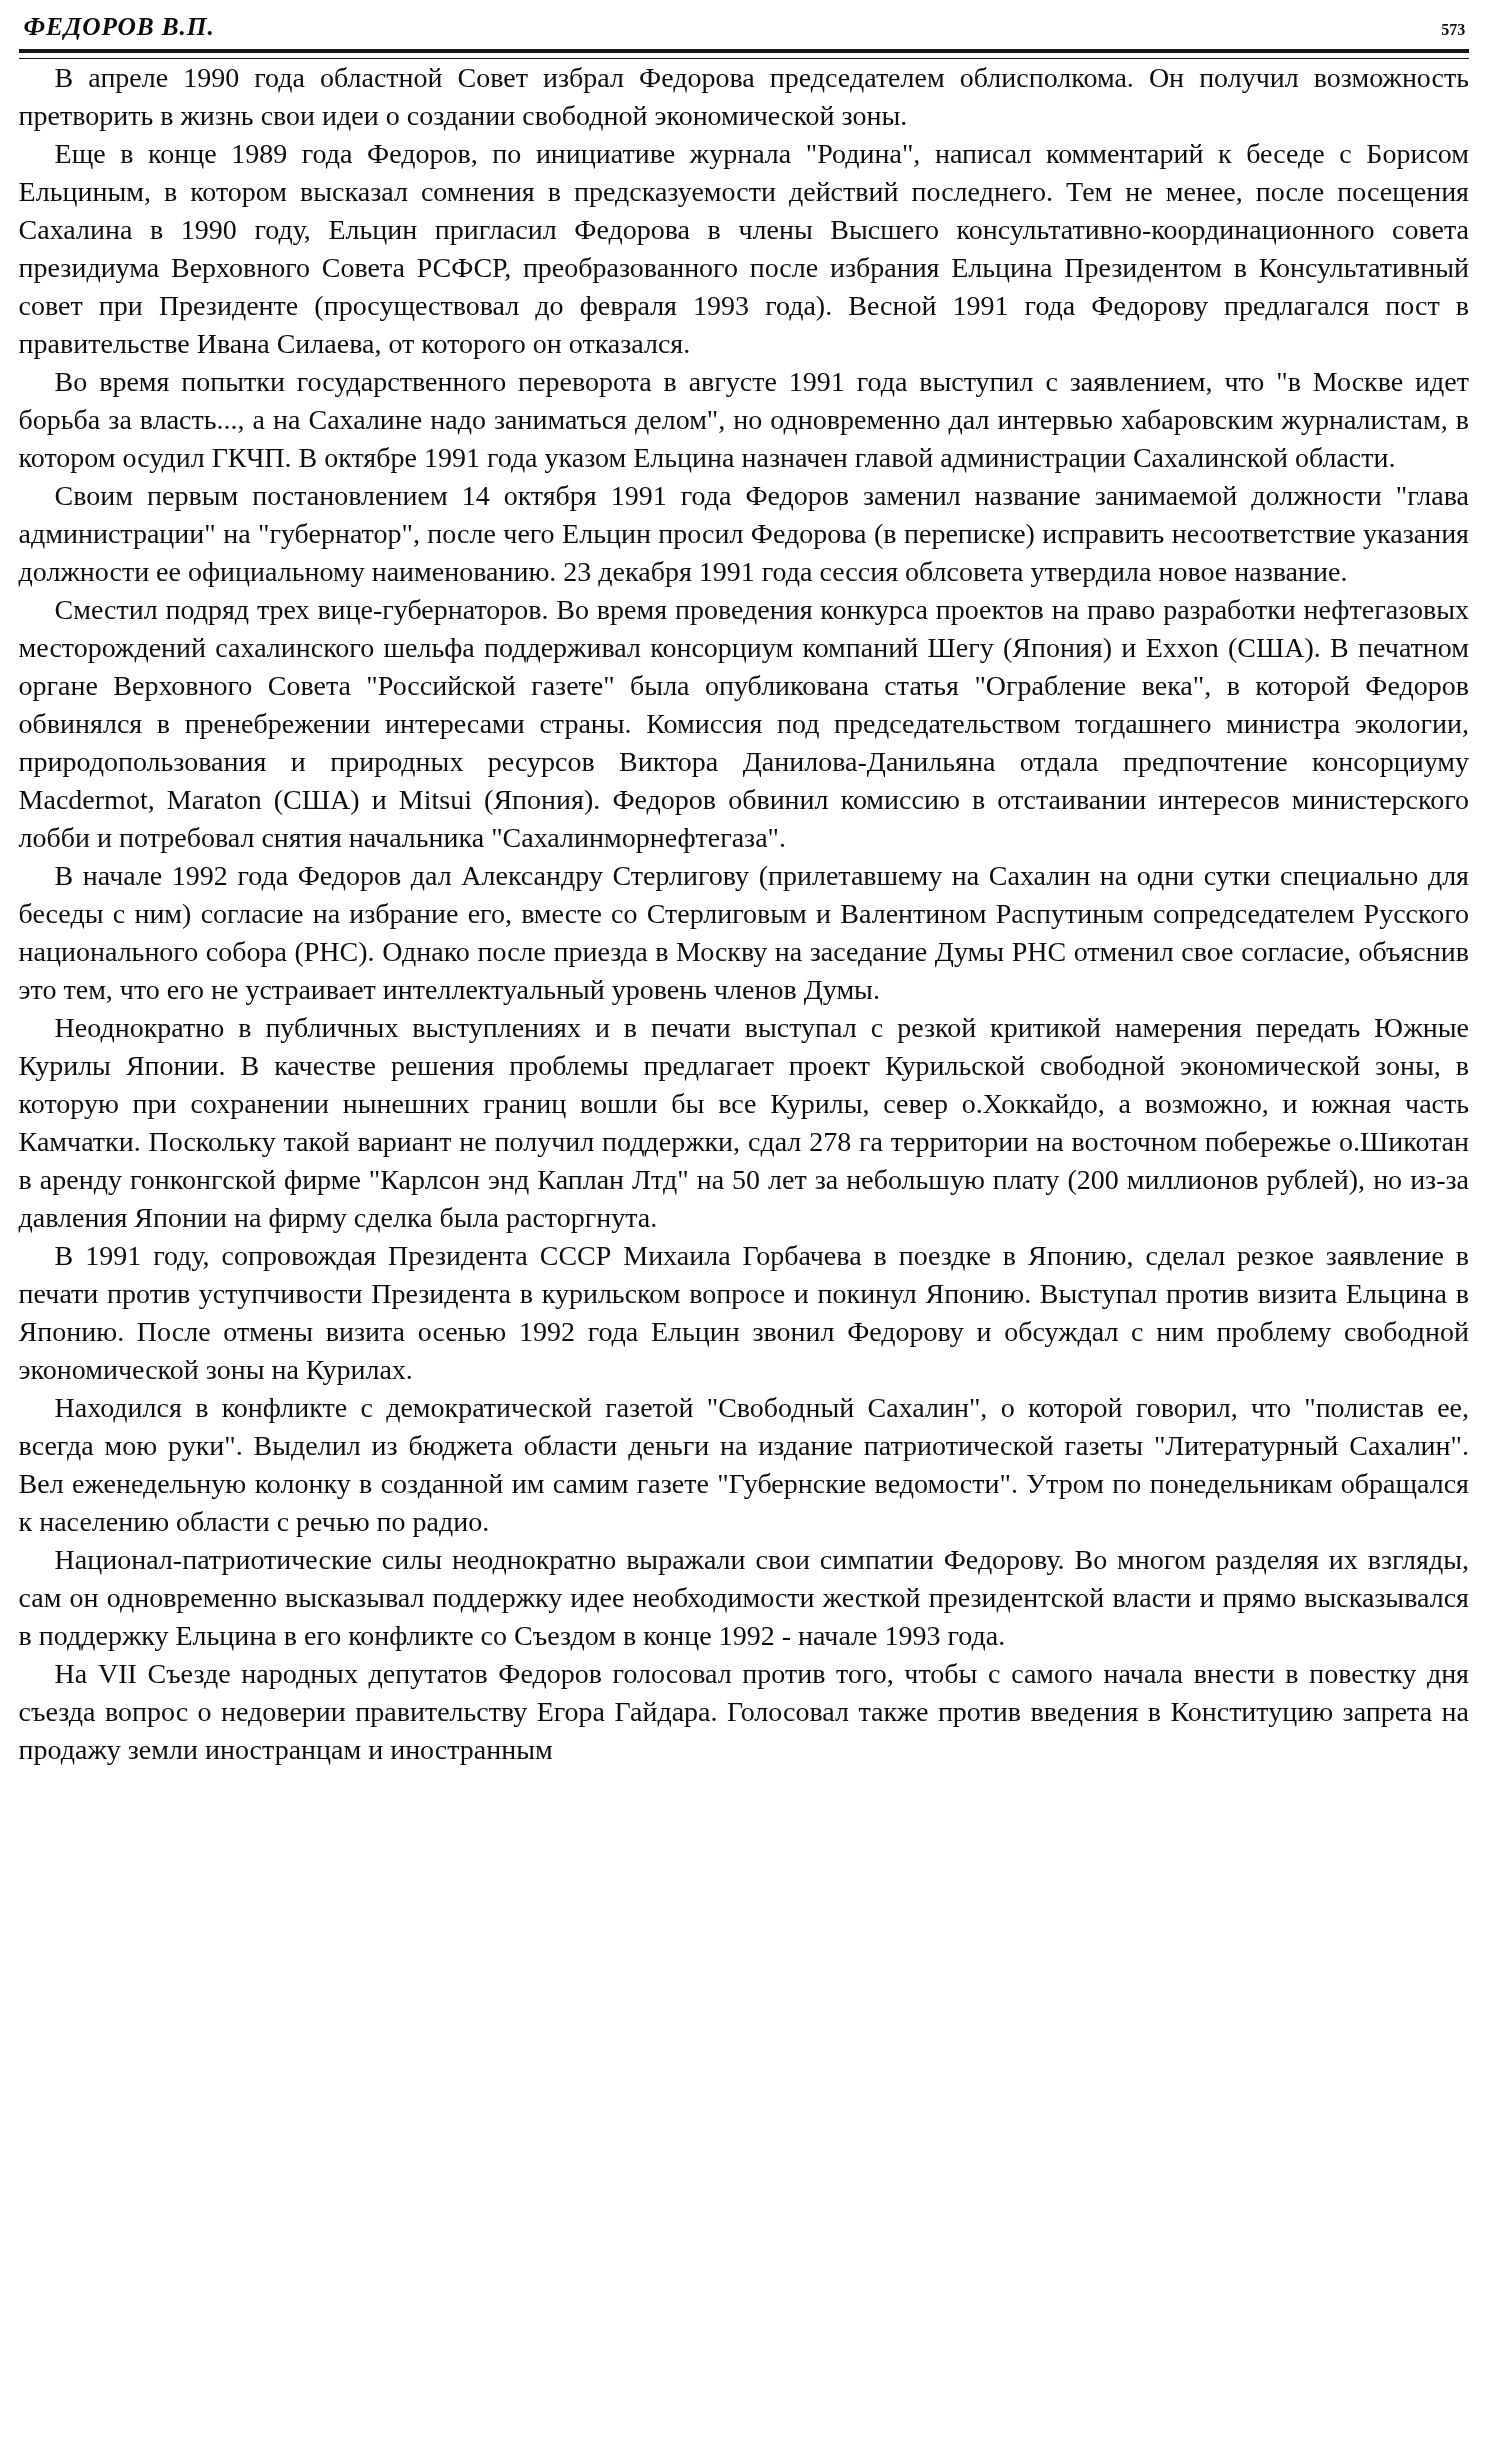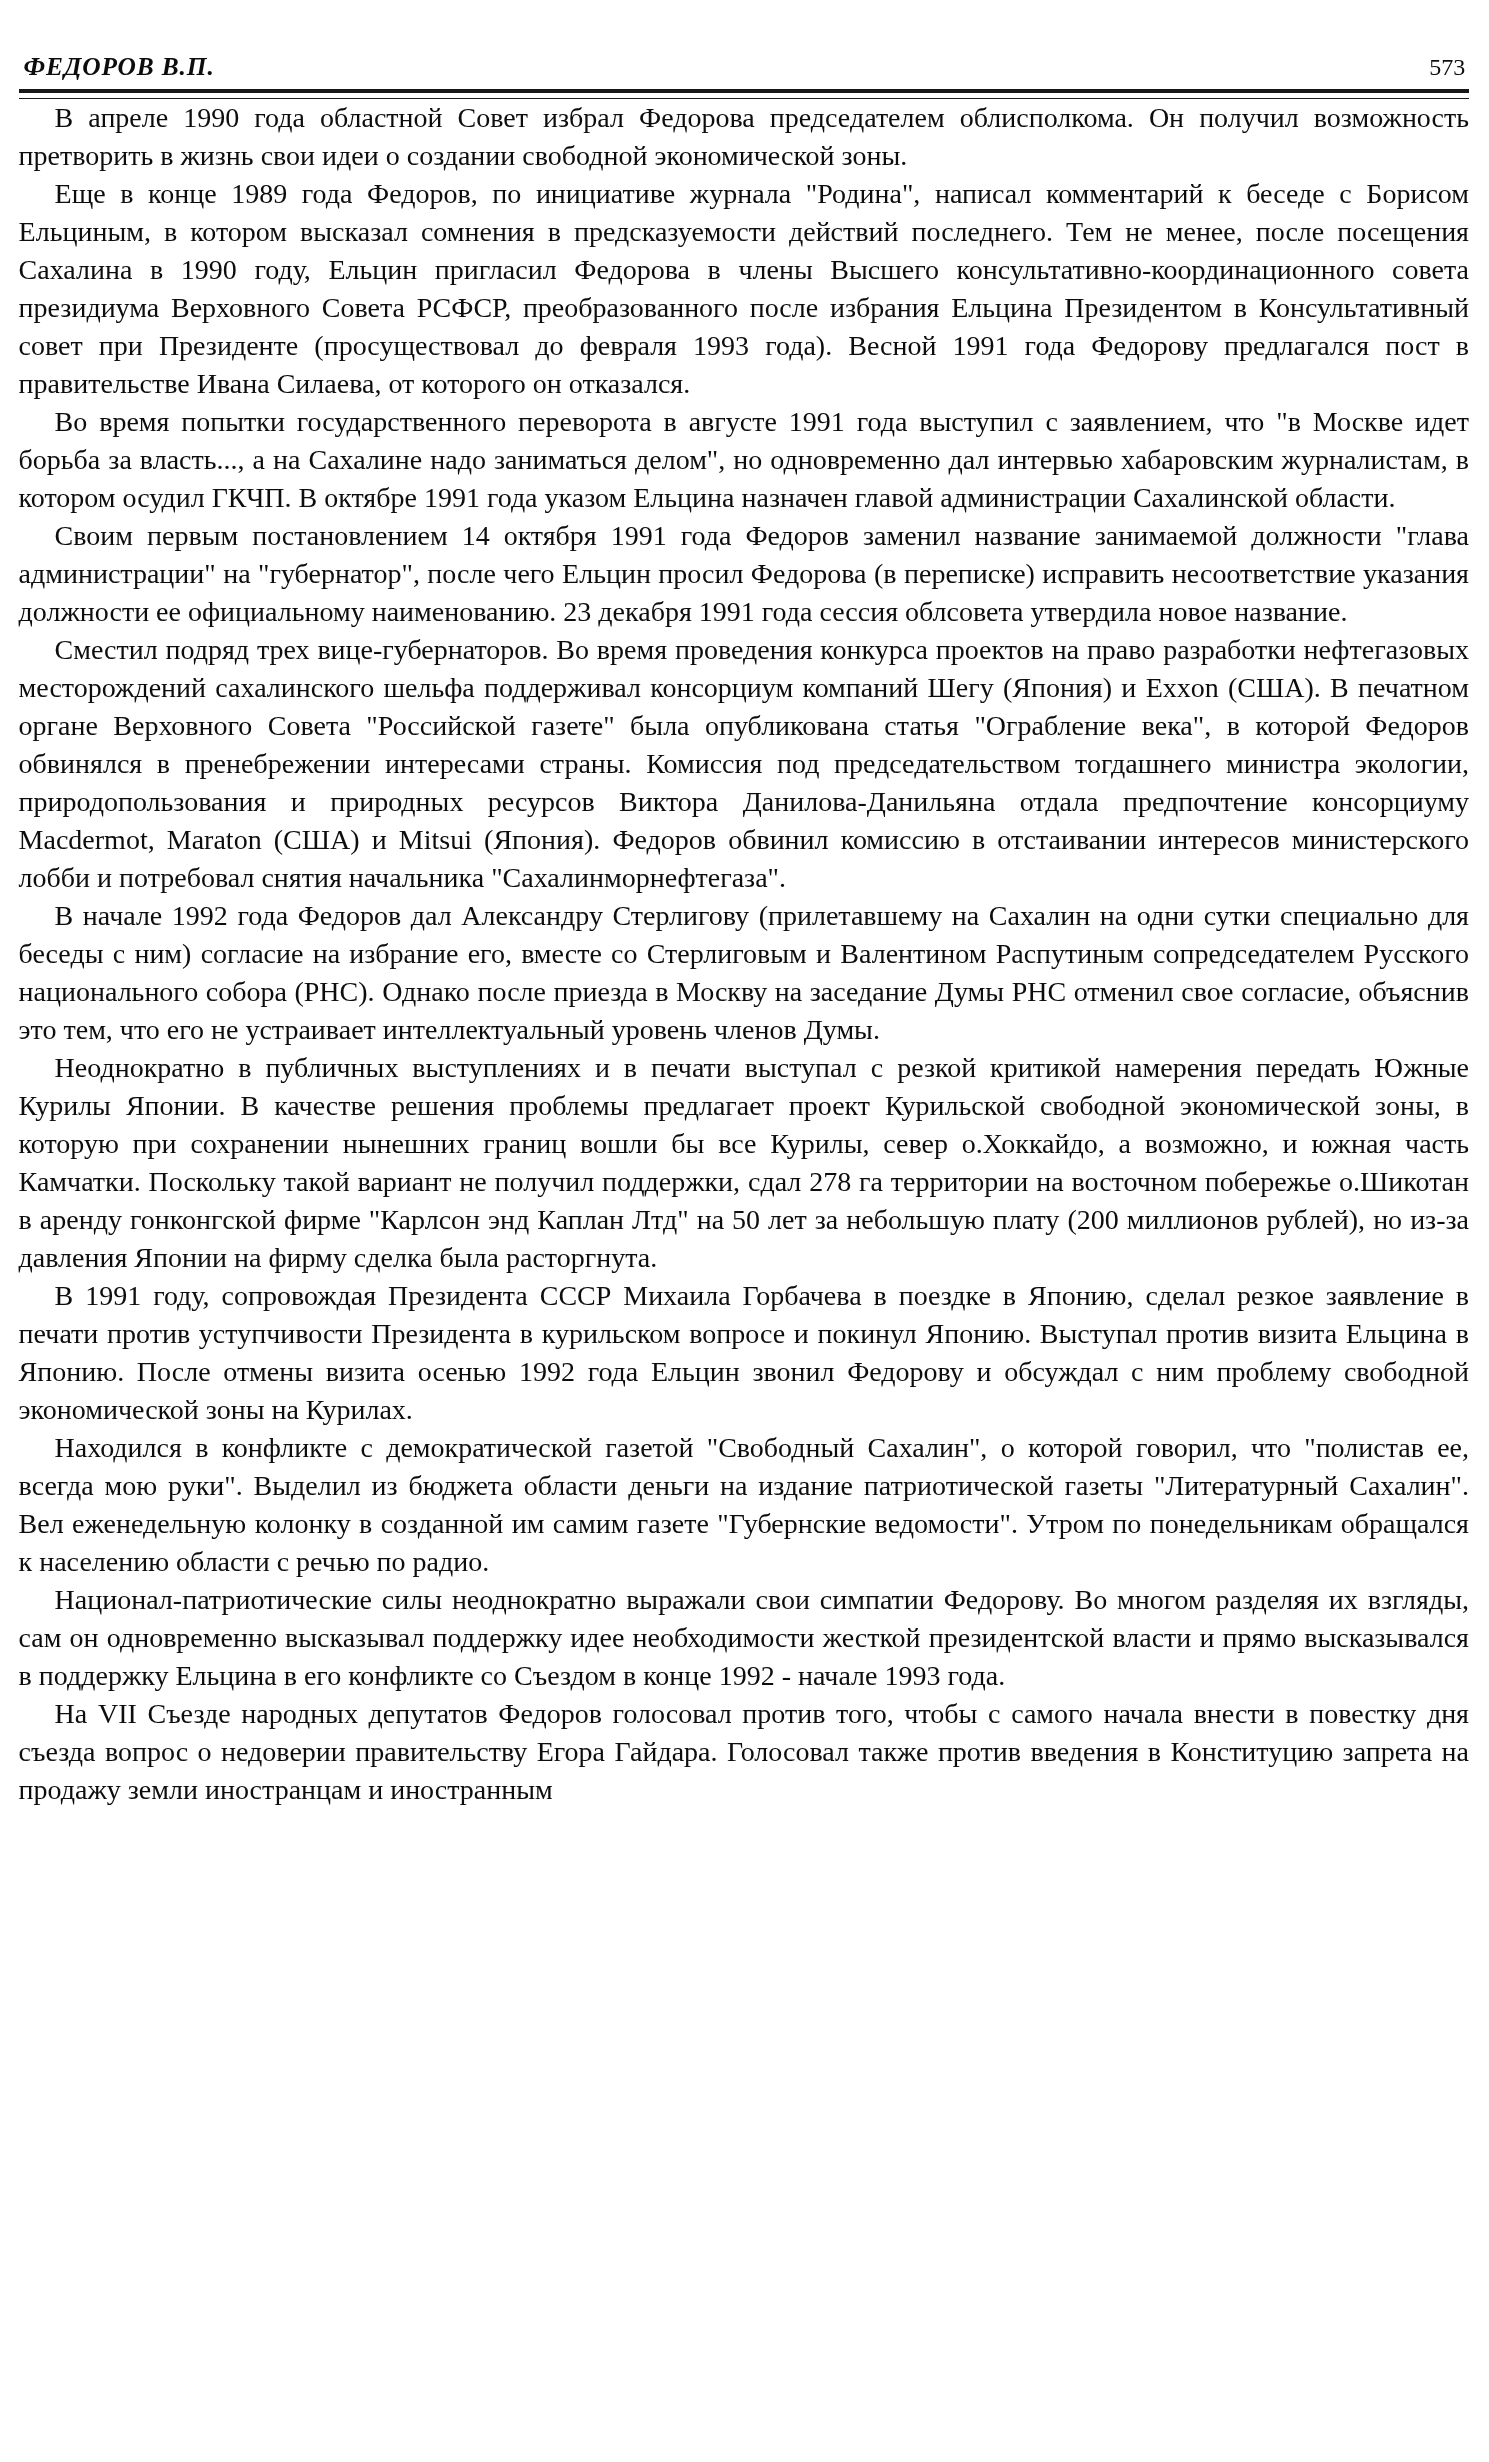--- a/index.html
+++ b/index.html
@@ -16,31 +16,30 @@
     height: 2462px;
     padding: 12.4px 21px 0 18.6px;
     overflow: hidden;
     background: #ffffff;
   }
   .header {
     display: flex;
     justify-content: space-between;
     align-items: baseline;
     padding: 0 3.7px 0 5px;
-    margin-top: 40px;
   }
   .running-head {
     font-style: italic;
     font-weight: bold;
     font-size: 25.4px;
     letter-spacing: 0.9px;
   }
   .page-number {
-    font-weight: normal;
-    font-size: 24px;
+    font-weight: bold;
+    font-size: 16px;
   }
   .header-rule {
     margin-top: 7.4px;
     height: 5px;
     border-top: 4.3px solid #171717;
     border-bottom: 1.9px solid #171717;
   }
   .body-text {
     font-size: 28px;
     line-height: 38px;

